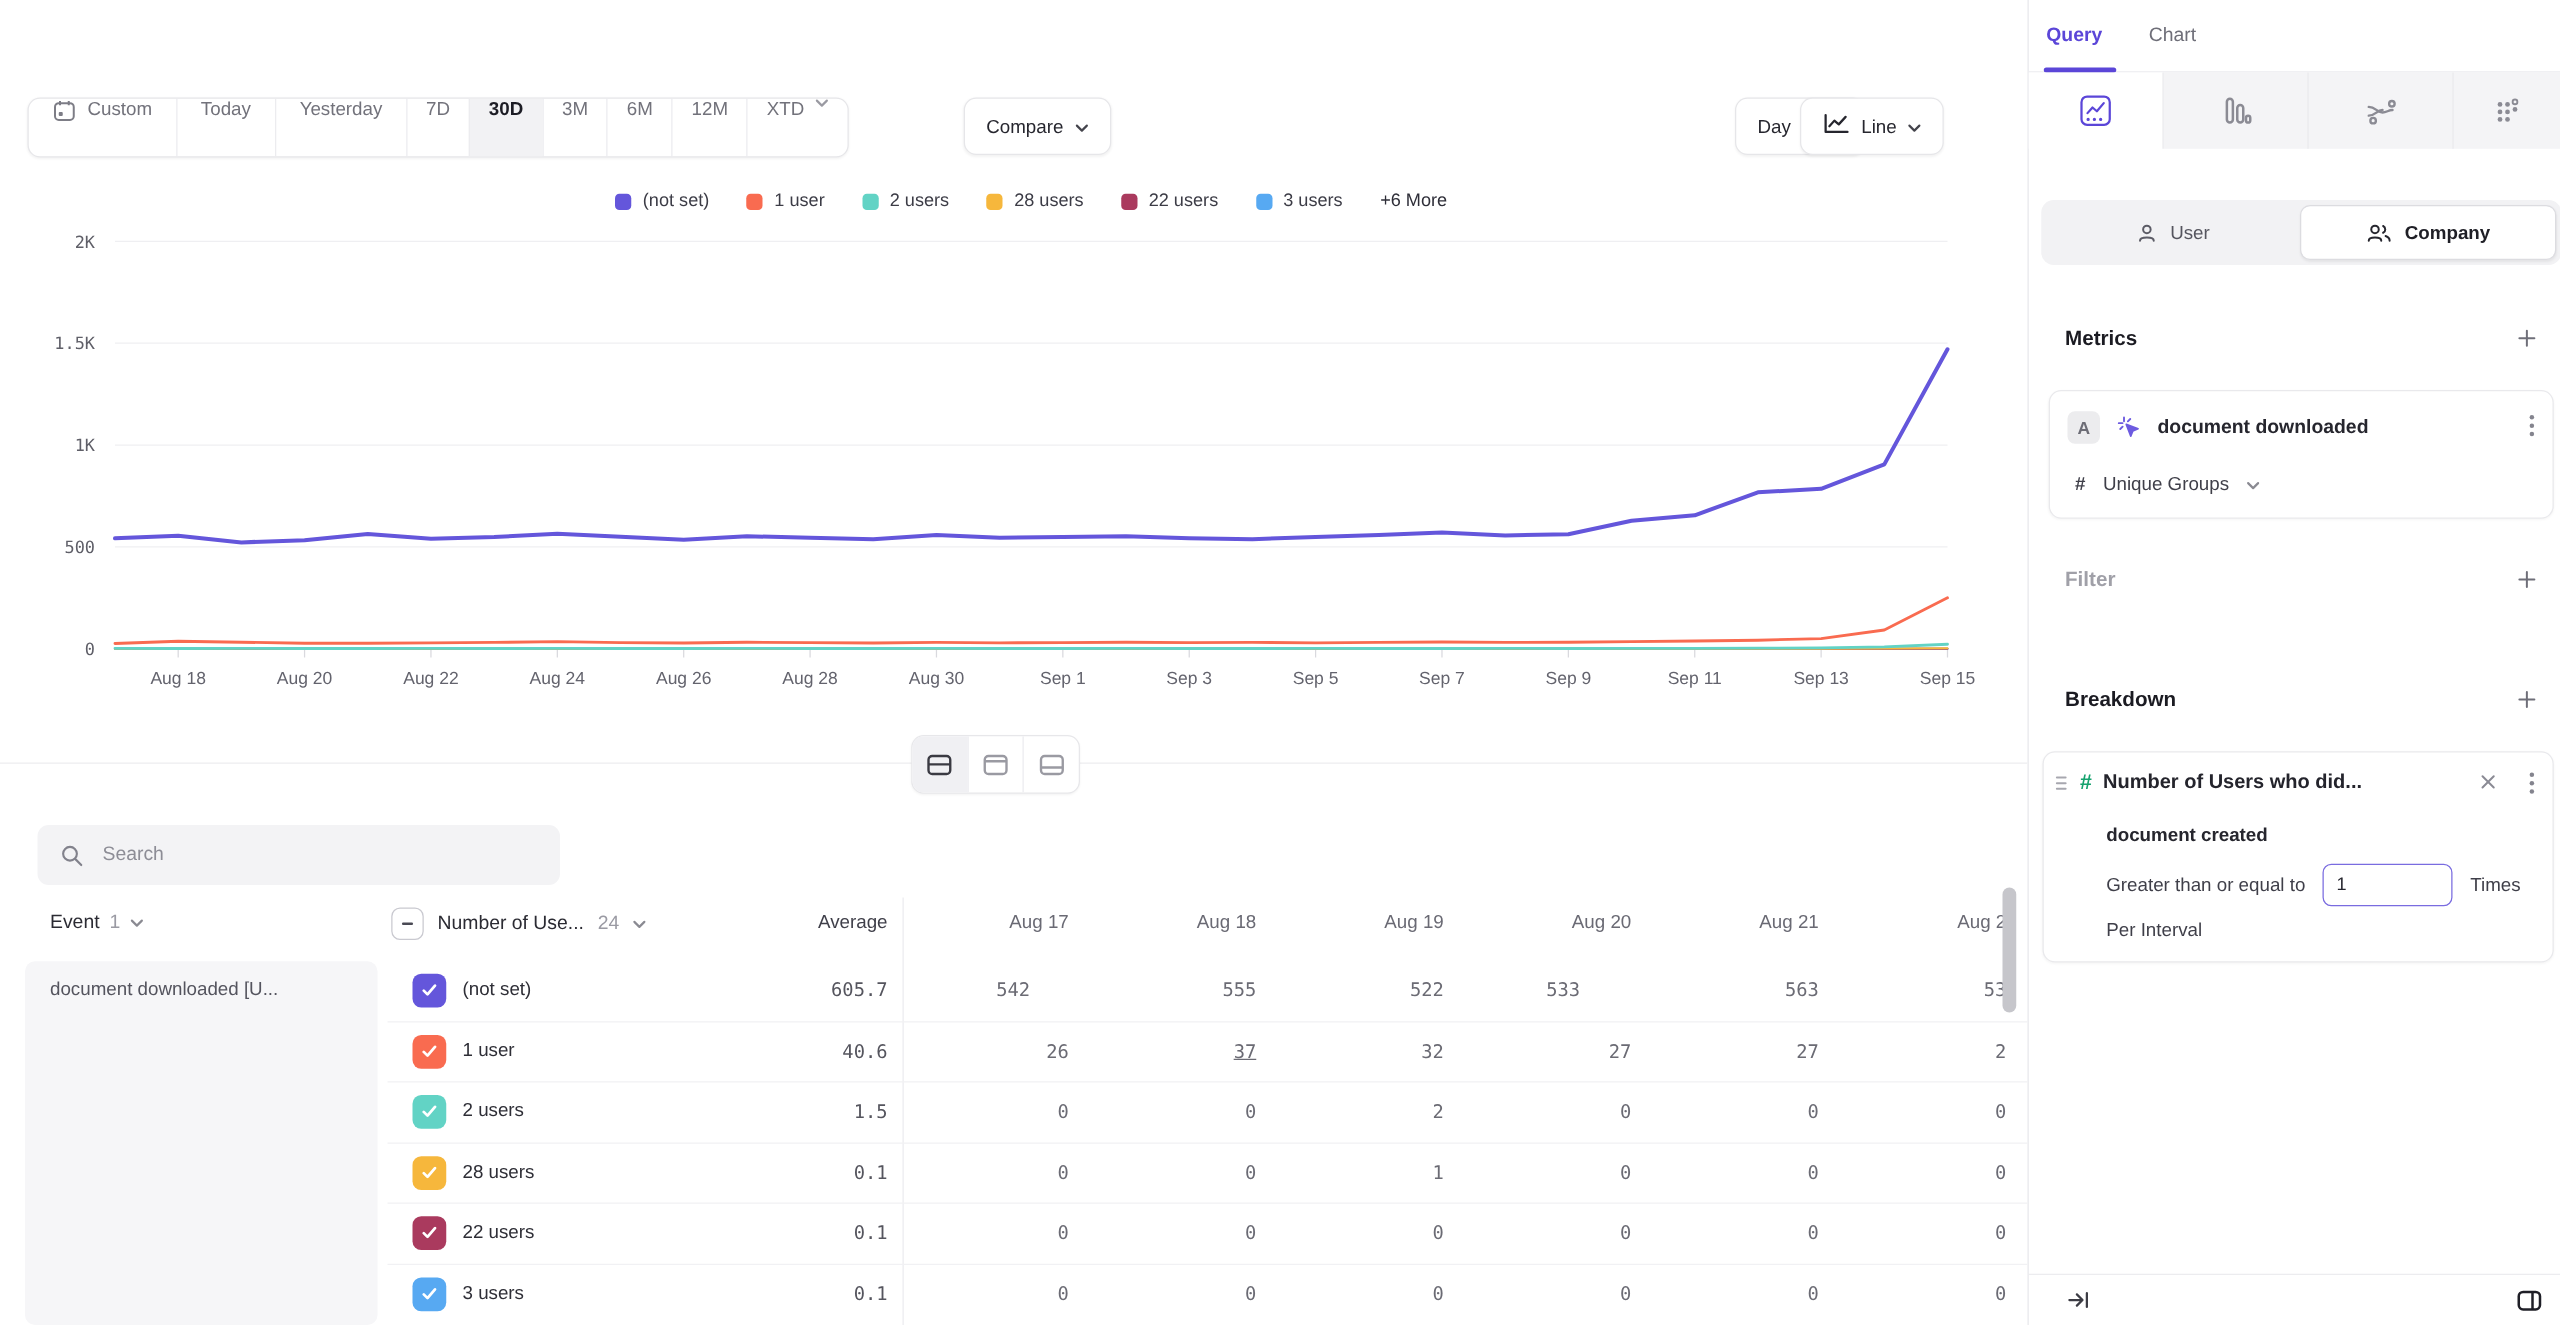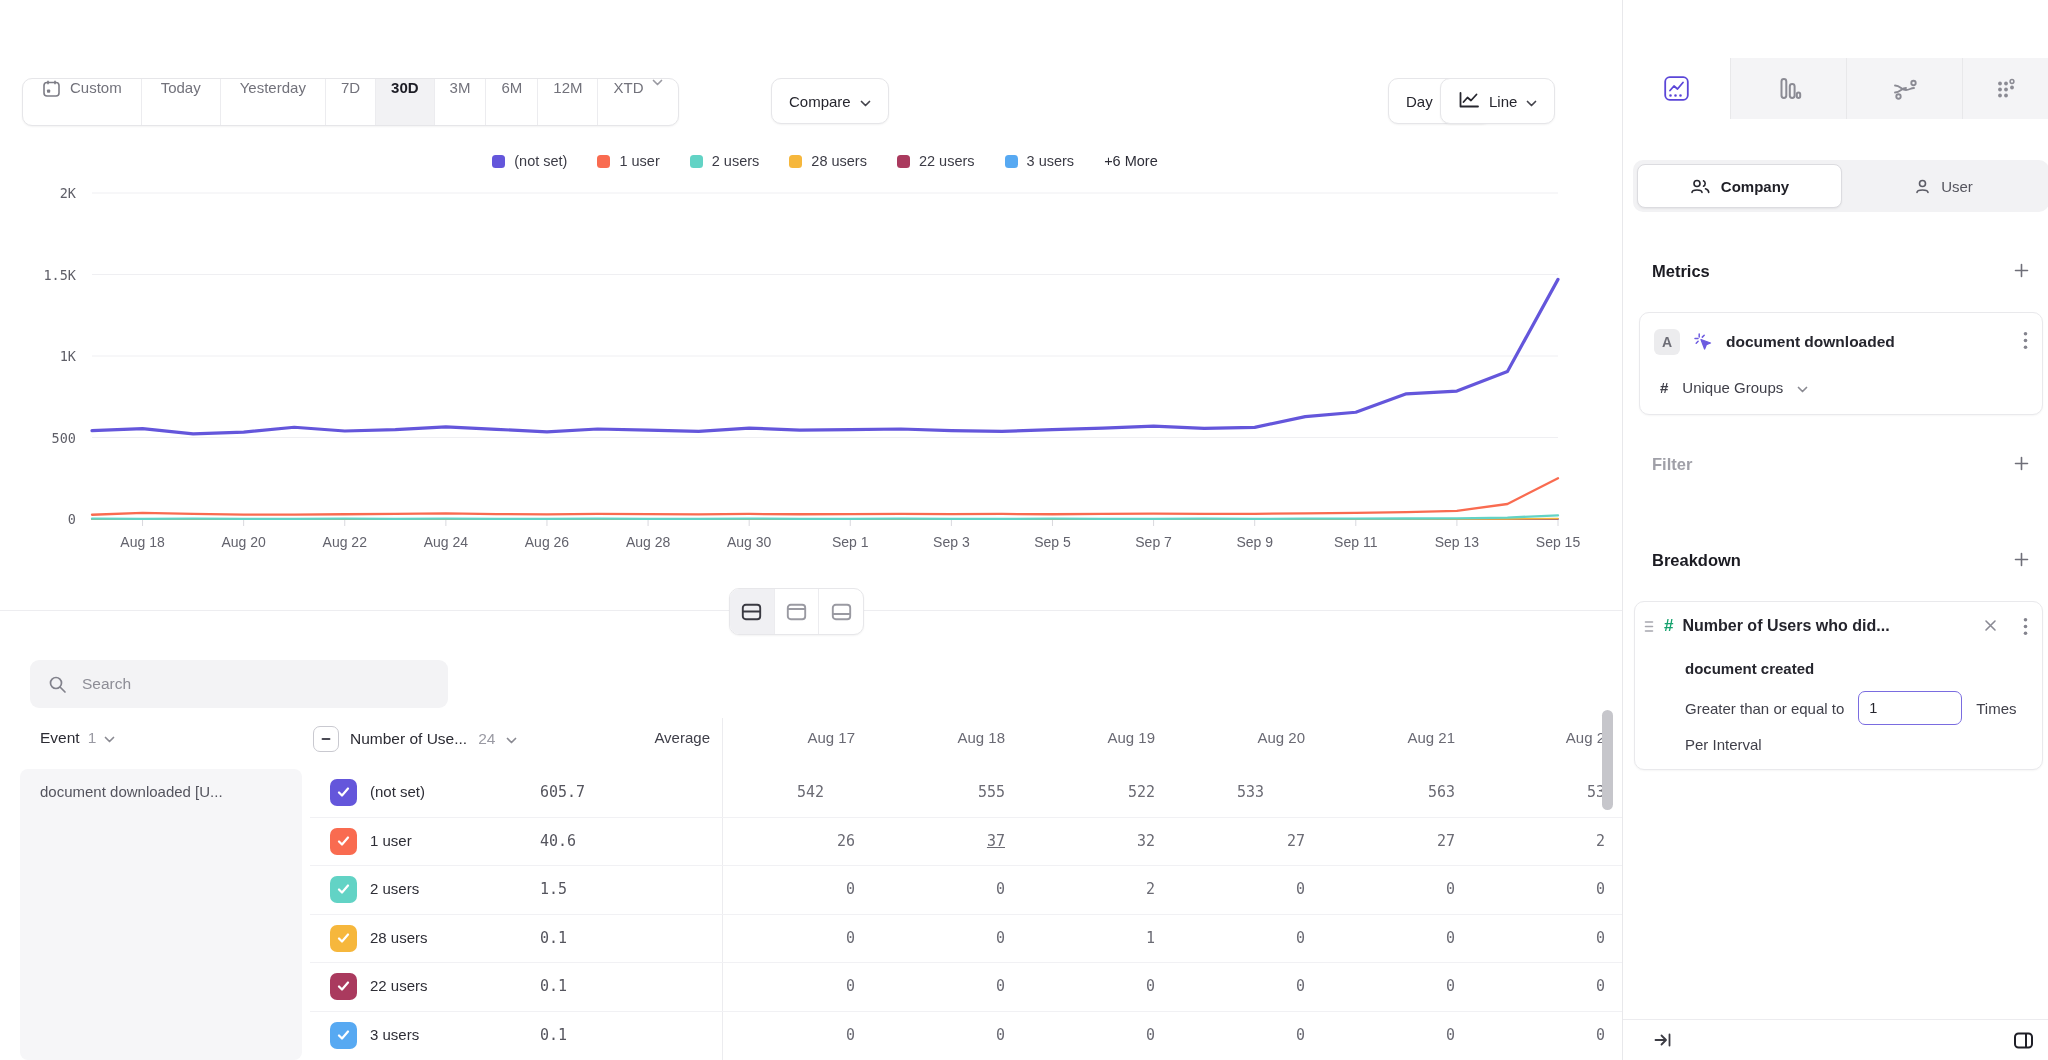--- a/index.html
+++ b/index.html
@@ -62,21 +62,21 @@
 
   .event-cell{position:absolute;left:20px;top:769px;width:282px;height:291px;background:#f6f6f8;
     border-radius:8px;padding:14px 0 0 20px;box-sizing:border-box;font-size:15px;color:#54545e;
     white-space:nowrap;overflow:hidden;cursor:pointer;}
 
   .trow{position:absolute;left:0;width:1622px;height:48.6px;}
   .tsep{position:absolute;left:310px;right:0;bottom:0;height:1px;background:#f1f1f4;}
   .cbx{position:absolute;left:330px;top:10px;width:27px;height:27px;border-radius:7px;
     display:flex;align-items:center;justify-content:center;cursor:pointer;}
   .trow-label{position:absolute;left:370px;top:14px;font-size:15px;color:#2e2e36;}
-  .tavg{position:absolute;left:540px;width:170px;top:14px;font-size:15px;color:#55555e;}
+  .tavg{position:absolute;left:540px;width:170px;top:14px;text-align:right;font-size:15px;color:#55555e;}
   .tcell{position:absolute;top:14px;width:150px;text-align:right;font-size:15px;color:#6b6b74;}
 
   .scroll-thumb{position:absolute;left:1602px;top:710px;width:11px;height:100px;border-radius:5.5px;background:#c6c6cb;}
 
   
   .panel{position:absolute;left:1622px;top:0;width:426px;height:1060px;background:#fff;
     border-left:1px solid #e8e8eb;box-sizing:border-box;}
   .panel-tabs{position:absolute;left:0;top:0;width:100%;height:58px;border-bottom:1px solid #ececef;box-sizing:border-box;}
   .tab-query{position:absolute;left:14px;top:20px;font-size:15.5px;font-weight:700;color:#5b46d8;cursor:pointer;}
   .tab-chart{position:absolute;left:96px;top:20px;font-size:15.5px;color:#6e6e78;cursor:pointer;}
@@ -434,20 +434,25 @@
         <span class="tcell mono" style="left: 1155px;">0</span>
         <span class="tcell mono" style="left: 1305px;">0</span>
         <span class="tcell mono" style="left: 1455px;">0</span>
         <span class="tsep"></span>
       </div>
     </div>
   <div class="event-cell">document downloaded [U...</div>
   <div class="scroll-thumb"></div>
 
   <div class="panel">
+    <div class="panel-tabs">
+      <span class="tab-query">Query</span>
+      <span class="tab-chart">Chart</span>
+      <span class="tab-underline"></span>
+    </div>
 
     <div class="type-row">
       <div class="type-cell tc1 selected">
           <span class="icon-btn">
             <svg width="27" height="27" viewBox="0 0 27 27" fill="none" stroke="#5b46d8" stroke-width="1.8">
               <rect x="2.2" y="2.2" width="22.6" height="22.6" rx="4.5"></rect>
               <path d="M7 15.5l4-4.5 3.5 3 5.5-6.5" stroke-linecap="round" stroke-linejoin="round"></path>
               <path d="M7.5 20.5h.01M12.5 20.5h.01M17.5 20.5h.01" stroke-width="2.6" stroke-linecap="round"></path>
             </svg>
           </span>
@@ -481,38 +486,38 @@
               <circle cx="13" cy="13.5" r="1.9"></circle>
               <circle cx="19" cy="11.5" r="1.9"></circle>
               <circle cx="7" cy="19.5" r="1.9"></circle>
               <circle cx="13" cy="19.5" r="1.9"></circle>
             </svg>
           </span>
         </div>
     </div>
 
     <div class="entity-toggle">
+      <div class="entity-seg">
+        <span class="icon-btn">
+            <svg width="17" height="17" viewBox="0 0 17 17" fill="none" stroke="#5c5c66" stroke-width="1.6">
+              <circle cx="8.5" cy="5.5" r="3"></circle>
+              <path d="M3 14.5c0-3.4 11-3.4 11 0" stroke-linecap="round"></path>
+            </svg>
+          </span>
+        <span>User</span>
+      </div>
       <div class="entity-seg selected">
         <span class="icon-btn">
             <svg width="21" height="17" viewBox="0 0 21 17" fill="none" stroke="#26262e" stroke-width="1.6">
               <circle cx="7" cy="5.5" r="3"></circle>
               <path d="M2 14.5c0-3.4 10-3.4 10 0" stroke-linecap="round"></path>
               <path d="M13.5 2.8a3 3 0 010 5.4M15.5 10.8c2.1.7 3.2 2 3.2 3.7" stroke-linecap="round"></path>
             </svg>
           </span>
         <span>Company</span>
-      </div>
-      <div class="entity-seg">
-        <span class="icon-btn">
-            <svg width="17" height="17" viewBox="0 0 17 17" fill="none" stroke="#5c5c66" stroke-width="1.6">
-              <circle cx="8.5" cy="5.5" r="3"></circle>
-              <path d="M3 14.5c0-3.4 11-3.4 11 0" stroke-linecap="round"></path>
-            </svg>
-          </span>
-        <span>User</span>
       </div>
     </div>
 
     <div class="sec-title" style="top:262px">Metrics</div>
     <div class="plus-btn" style="top:262px">
         <span class="icon-btn">
           <svg width="17" height="17" viewBox="0 0 17 17" fill="none" stroke="#6f6f79" stroke-width="1.6" stroke-linecap="round">
             <path d="M8.5 2.5v12M2.5 8.5h12"></path>
           </svg>
         </span>

